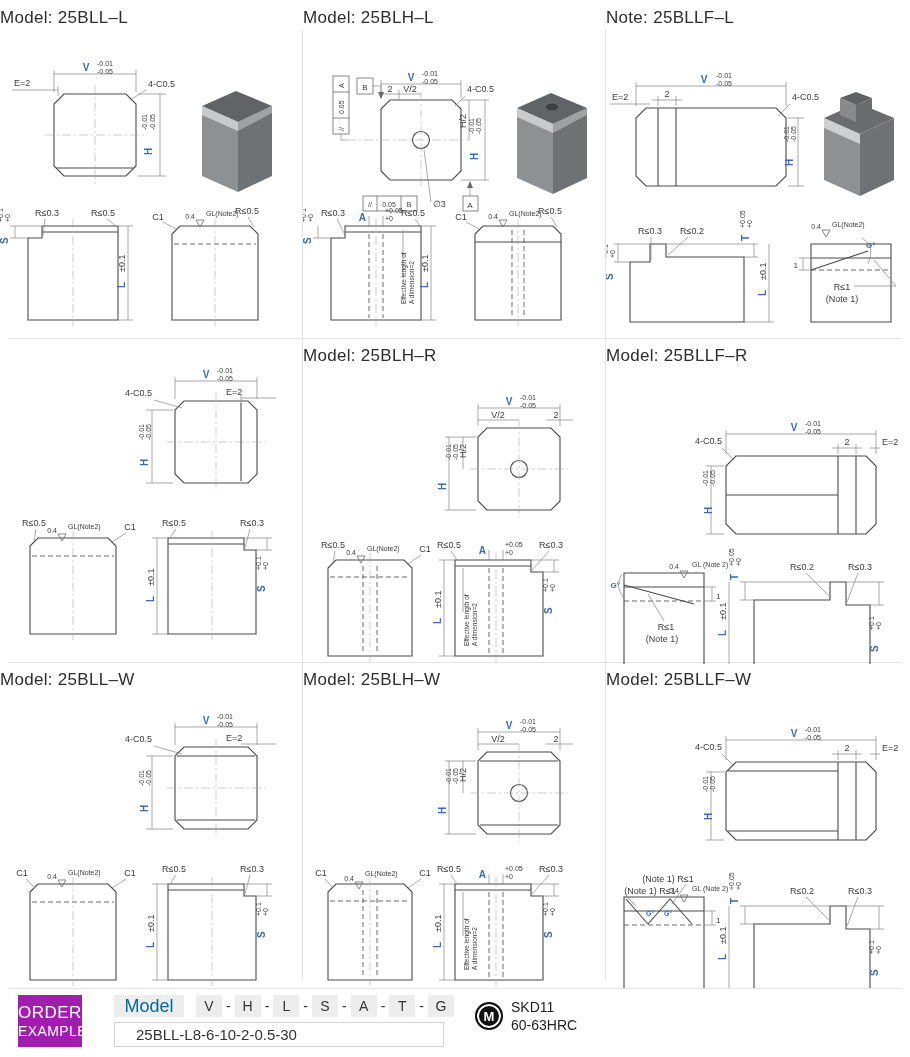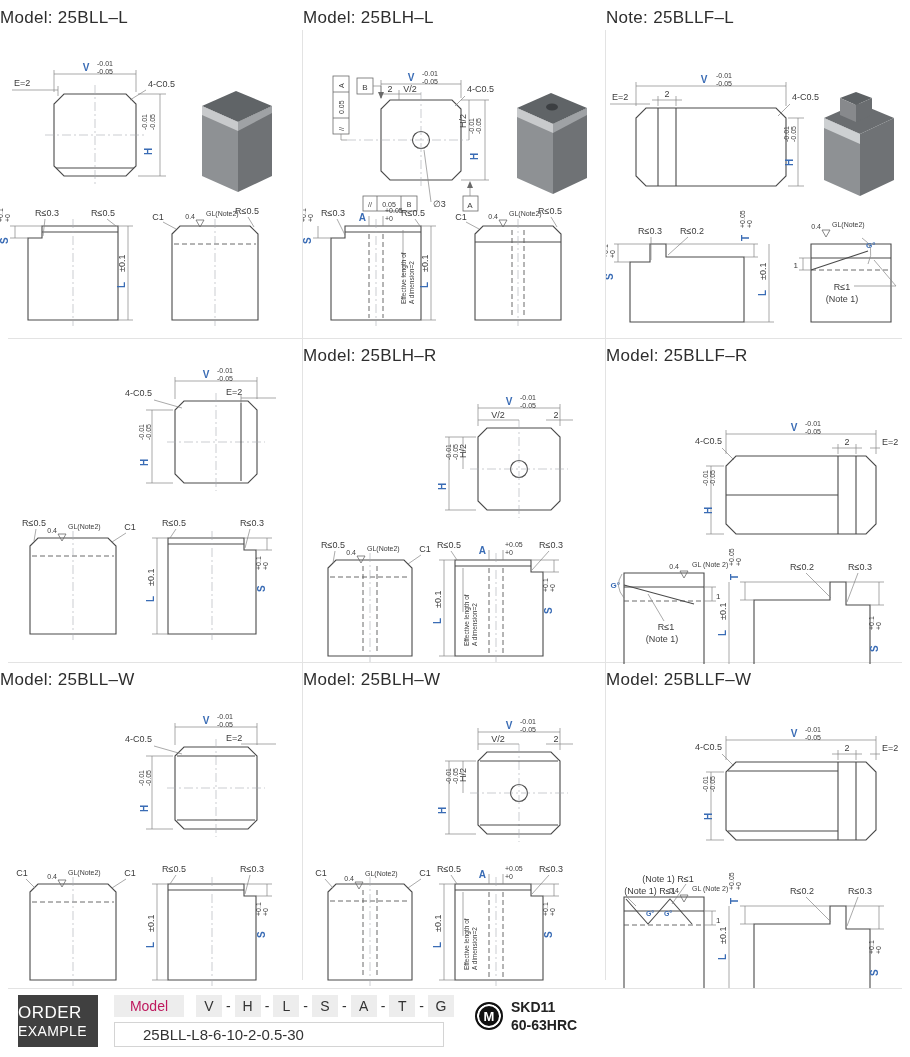--- a/index.html
+++ b/index.html
@@ -13,35 +13,35 @@
   svg text{font-family:"Liberation Sans",sans-serif;fill:#3b3b3b}
   .t9{font-size:9px}.t8{font-size:8px}.t7{font-size:7px}.t65{font-size:6.5px}.t10{font-size:10px}
   .bl{fill:#3a6cb5;font-weight:bold}
   .mid{text-anchor:middle}.end{text-anchor:end}
   .ol{fill:none;stroke:#4a4a4a;stroke-width:1.1}
   .tl{fill:none;stroke:#858585;stroke-width:.7}
   .cl{fill:none;stroke:#a8adb2;stroke-width:.6;stroke-dasharray:9 3 2 3}
   .hid{fill:none;stroke:#5a5a5a;stroke-width:.9;stroke-dasharray:5 3}
   .fin{fill:none;stroke:#6a6a6a;stroke-width:.8}
   
-  .order-box{position:absolute;left:18px;top:995px;width:80px;height:52px;background:#404040;
+  .order-box{position:absolute;left:18px;top:995px;width:64px;height:52px;background:#a21caf;
              color:#fff;text-align:left;display:flex;flex-direction:column;justify-content:center}
   .order-box .l1{font-size:17px;letter-spacing:.5px}
   .order-box .l2{font-size:14px;letter-spacing:.4px}
   .model-chip{position:absolute;left:114px;top:995px;width:70px;height:22px;background:#ededed;
-              color:#be185d;font-size:14px;display:flex;align-items:center;justify-content:center}
+              color:#0369a1;font-size:18px;display:flex;align-items:center;justify-content:center}
   .letters{position:absolute;left:196px;top:995px;height:22px;display:flex;align-items:center;gap:4px;
            font-size:14px;color:#333}
   .letters .chip{background:#ededed;min-width:20px;height:22px;display:flex;align-items:center;justify-content:center;padding:0 3px}
   .code-box{position:absolute;left:114px;top:1022px;width:330px;height:25px;background:#fff;border:1px solid #d4d4d4;
-            font-size:15px;color:#333;display:flex;align-items:center;padding-left:28px;box-sizing:border-box}
+            font-size:15px;color:#333;display:flex;align-items:center;padding-left:21px;box-sizing:border-box}
   .material{position:absolute;left:475px;top:998px;display:flex;align-items:center;gap:8px}
   .m-icon{width:24px;height:24px;border-radius:50%;background:#111;border:2px solid #111;box-shadow:inset 0 0 0 2px #fff;
           color:#fff;font-size:13px;font-weight:bold;display:flex;align-items:center;justify-content:center}
-  .m-text{font-size:14px;font-weight:bold;color:#222;line-height:18px}
+  .m-text{font-size:14px;font-weight:normal;color:#222;line-height:18px}
 </style>
 </head>
 <body>
 
 <div class="page">
   <div class="vdiv" style="left:302px"></div>
   <div class="vdiv" style="left:605px"></div>
   <div class="hdiv" style="top:338px"></div>
   <div class="hdiv" style="top:662px"></div>
   <div class="hdiv" style="top:988px"></div>

